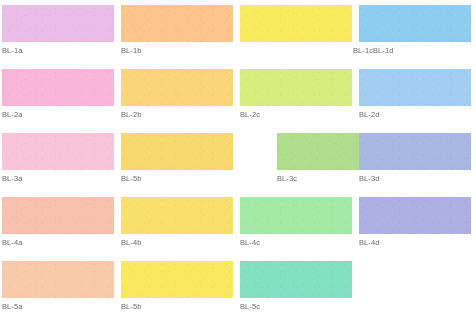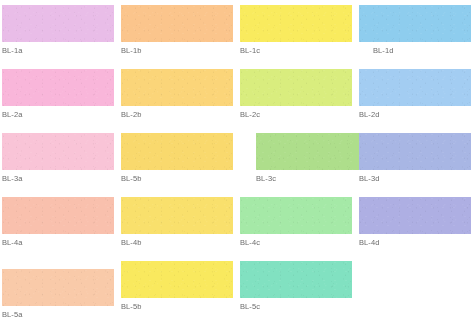--- a/index.html
+++ b/index.html
@@ -64,21 +64,21 @@
 
 <div id="swatch-grid" style="background: rgb(255, 255, 255);">
     <div class="swatch-cell" style="left: 2px; top: 5px;">
       <div class="swatch-chip" title="BL-1a" style="width: 112px; height: 37px; background-color: rgb(233, 189, 232);"></div>
       <div class="swatch-label" style="color: rgb(107, 107, 107);">BL-1a</div>
     </div>
     <div class="swatch-cell" style="left: 121px; top: 5px;">
       <div class="swatch-chip" title="BL-1b" style="width: 112px; height: 37px; background-color: rgb(251, 197, 140);"></div>
       <div class="swatch-label" style="color: rgb(107, 107, 107);">BL-1b</div>
     </div>
-    <div class="swatch-cell" style="left: 240px; top: 5px;">
+    <div class="swatch-cell" style="left: 240px; top: 5px; text-align: right;">
       <div class="swatch-chip" title="BL-1c" style="width: 112px; height: 37px; background-color: rgb(249, 235, 94);"></div>
       <div class="swatch-label" style="color: rgb(107, 107, 107);">BL-1c</div>
     </div>
     <div class="swatch-cell" style="left: 359px; top: 5px;">
       <div class="swatch-chip" title="BL-1d" style="width: 112px; height: 37px; background-color: rgb(142, 205, 238);"></div>
       <div class="swatch-label" style="color: rgb(107, 107, 107); padding-left: 14px;">BL-1d</div>
     </div>
     <div class="swatch-cell" style="left: 2px; top: 69px;">
       <div class="swatch-chip" title="BL-2a" style="width: 112px; height: 37px; background-color: rgb(249, 182, 218);"></div>
       <div class="swatch-label" style="color: rgb(107, 107, 107);">BL-2a</div>
@@ -96,21 +96,21 @@
       <div class="swatch-label" style="color: rgb(107, 107, 107);">BL-2d</div>
     </div>
     <div class="swatch-cell" style="left: 2px; top: 133px;">
       <div class="swatch-chip" title="BL-3a" style="width: 112px; height: 37px; background-color: rgb(249, 196, 215);"></div>
       <div class="swatch-label" style="color: rgb(107, 107, 107);">BL-3a</div>
     </div>
     <div class="swatch-cell" style="left: 121px; top: 133px;">
       <div class="swatch-chip" title="BL-3b" style="width: 112px; height: 37px; background-color: rgb(249, 217, 109);"></div>
       <div class="swatch-label" style="color: rgb(107, 107, 107);">BL-5b</div>
     </div>
-    <div class="swatch-cell" style="left: 223px; top: 133px; padding-left: 33px;">
+    <div class="swatch-cell" style="left: 244px; top: 133px; padding-left: 33px;">
       <div class="swatch-chip" title="BL-3c" style="width: 112px; height: 37px; background-color: rgb(174, 222, 139);"></div>
       <div class="swatch-label" style="color: rgb(107, 107, 107);">BL-3c</div>
     </div>
     <div class="swatch-cell" style="left: 359px; top: 133px;">
       <div class="swatch-chip" title="BL-3d" style="width: 112px; height: 37px; background-color: rgb(168, 182, 228);"></div>
       <div class="swatch-label" style="color: rgb(107, 107, 107);">BL-3d</div>
     </div>
     <div class="swatch-cell" style="left: 2px; top: 197px;">
       <div class="swatch-chip" title="BL-4a" style="width: 112px; height: 37px; background-color: rgb(249, 192, 173);"></div>
       <div class="swatch-label" style="color: rgb(107, 107, 107);">BL-4a</div>
@@ -120,21 +120,21 @@
       <div class="swatch-label" style="color: rgb(107, 107, 107);">BL-4b</div>
     </div>
     <div class="swatch-cell" style="left: 240px; top: 197px;">
       <div class="swatch-chip" title="BL-4c" style="width: 112px; height: 37px; background-color: rgb(165, 233, 167);"></div>
       <div class="swatch-label" style="color: rgb(107, 107, 107);">BL-4c</div>
     </div>
     <div class="swatch-cell" style="left: 359px; top: 197px;">
       <div class="swatch-chip" title="BL-4d" style="width: 112px; height: 37px; background-color: rgb(174, 175, 227);"></div>
       <div class="swatch-label" style="color: rgb(107, 107, 107);">BL-4d</div>
     </div>
-    <div class="swatch-cell" style="left: 2px; top: 261px; margin-top: 8px;">
+    <div class="swatch-cell" style="left: 2px; top: 261px;">
       <div class="swatch-chip" title="BL-5a" style="width: 112px; height: 37px; background-color: rgb(249, 202, 169);"></div>
       <div class="swatch-label" style="color: rgb(107, 107, 107);">BL-5a</div>
     </div>
     <div class="swatch-cell" style="left: 121px; top: 261px;">
       <div class="swatch-chip" title="BL-5b" style="width: 112px; height: 37px; background-color: rgb(249, 233, 94);"></div>
       <div class="swatch-label" style="color: rgb(107, 107, 107);">BL-5b</div>
     </div>
     <div class="swatch-cell" style="left: 240px; top: 261px;">
       <div class="swatch-chip" title="BL-5c" style="width: 112px; height: 37px; background-color: rgb(129, 225, 193);"></div>
       <div class="swatch-label" style="color: rgb(107, 107, 107);">BL-5c</div>

